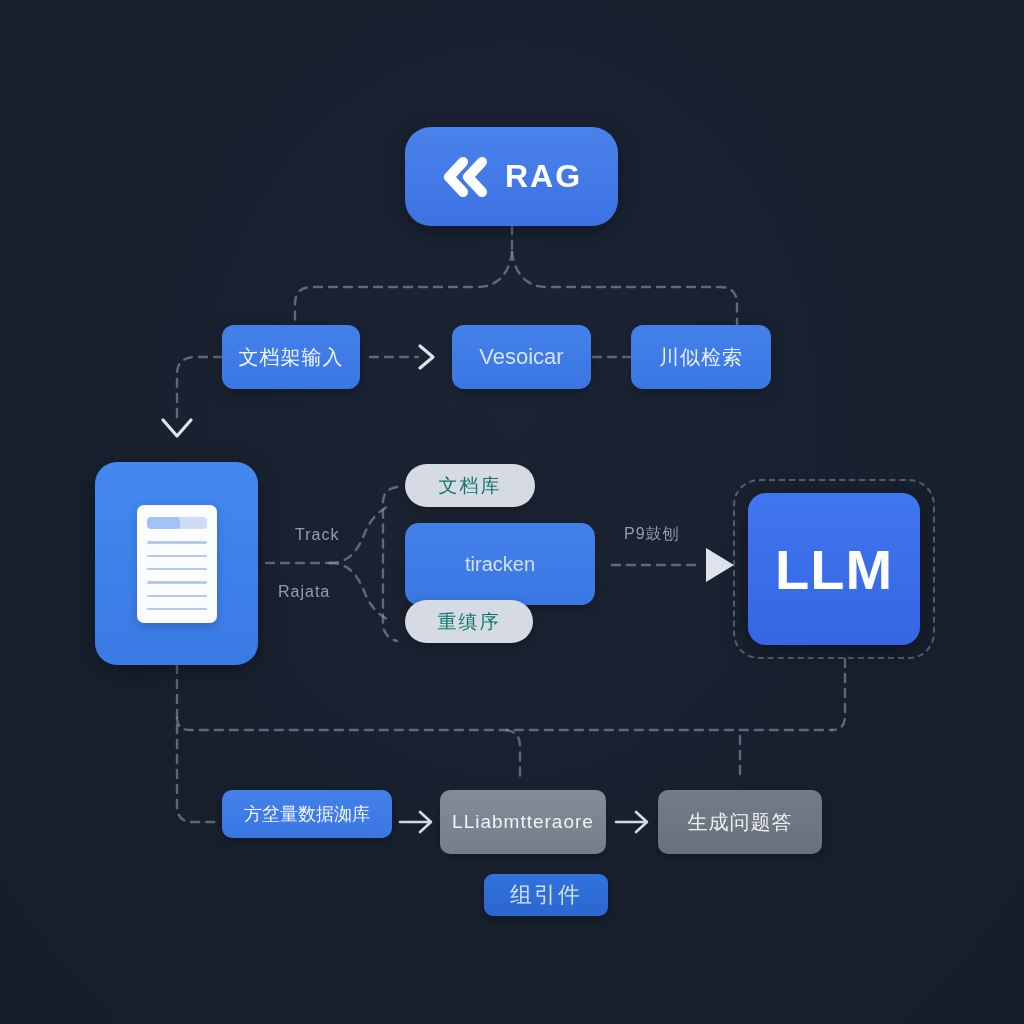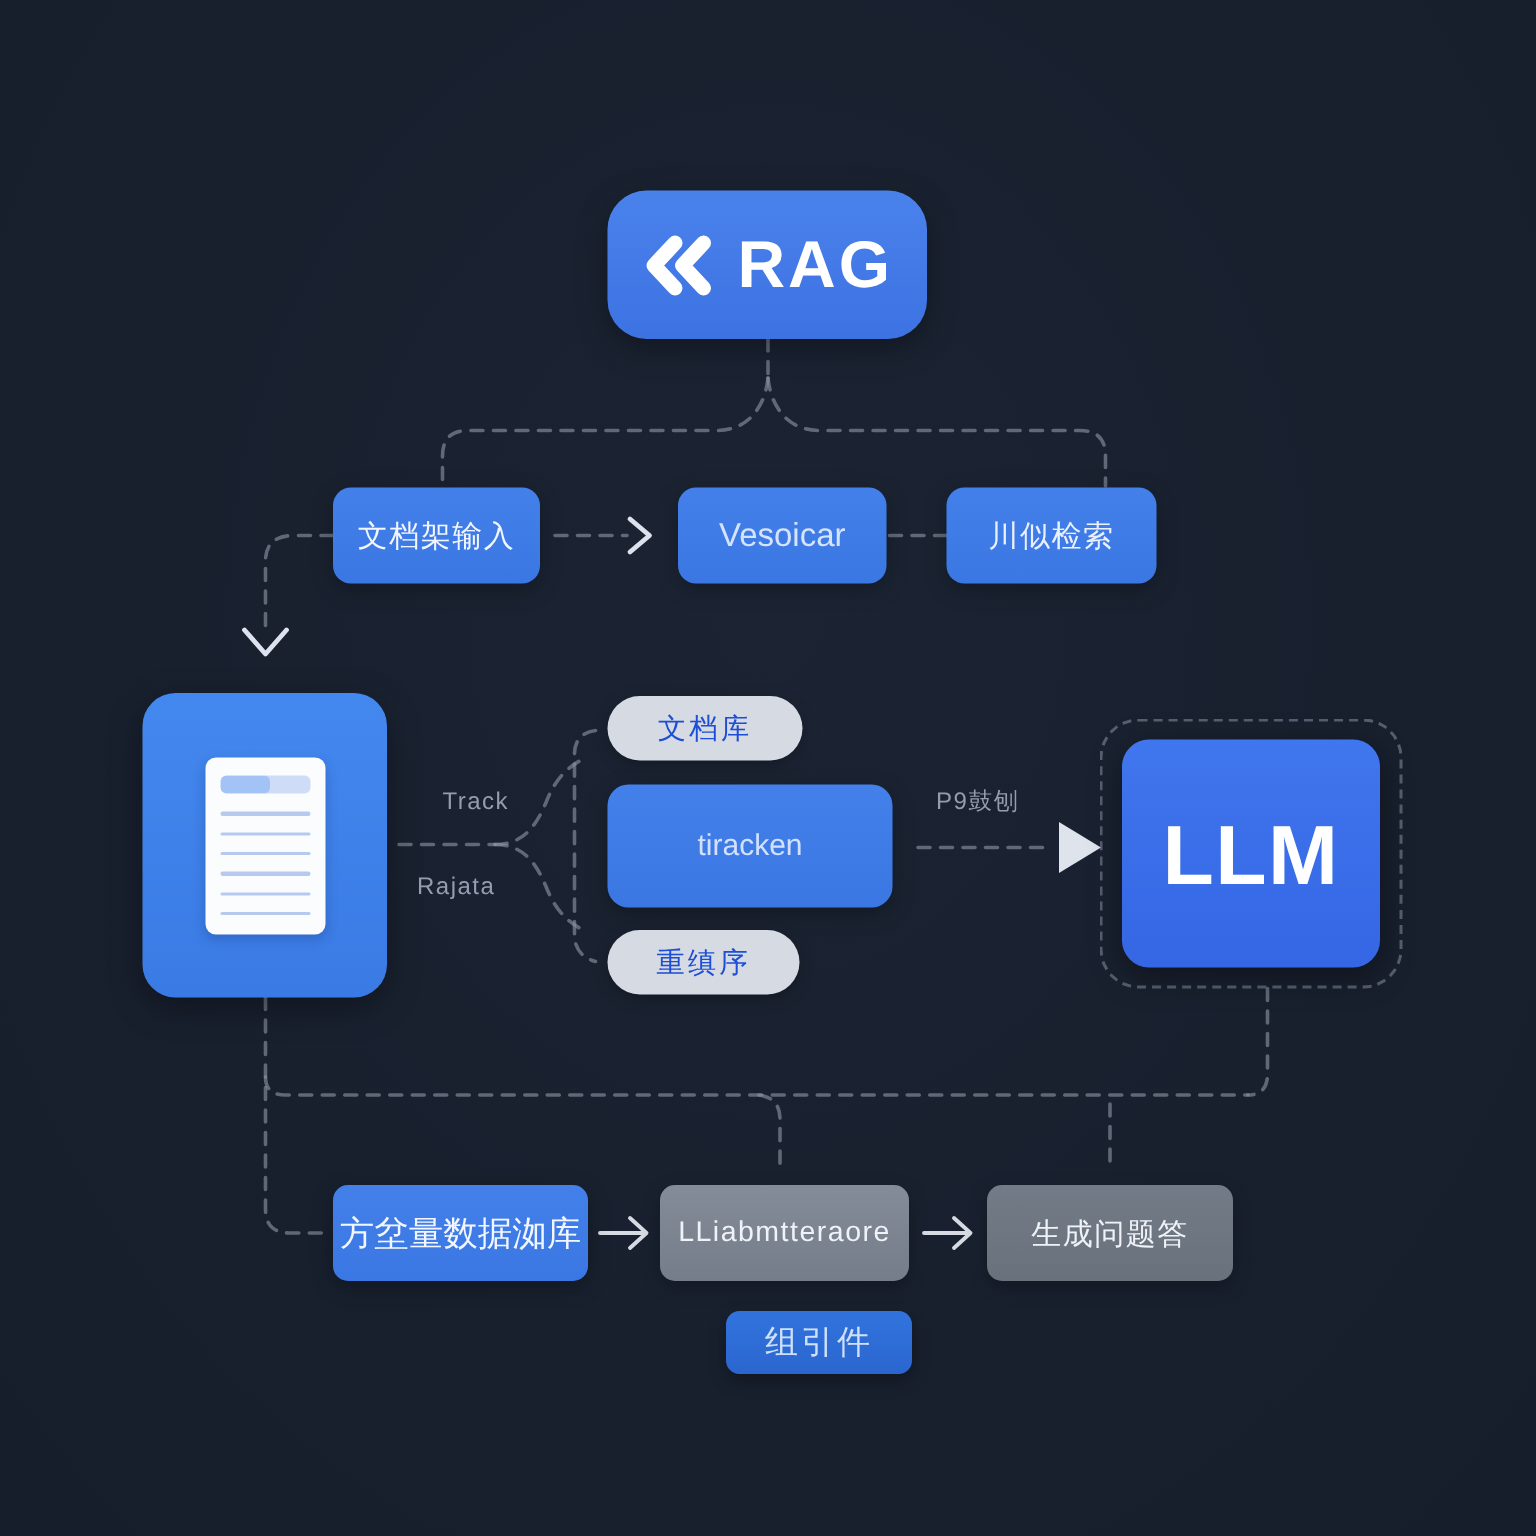--- a/index.html
+++ b/index.html
@@ -21,23 +21,23 @@
   .blue-box {
     background:linear-gradient(180deg,#4380ea 0%,#3a77e2 100%);
     border-radius:12px; color:#f2f6ff;
     box-shadow:0 4px 14px rgba(0,0,0,0.28);
   }
   .header-box {
     background:linear-gradient(180deg,#4a82ec 0%,#3d72e2 100%);
     border-radius:26px; gap:16px;
     box-shadow:0 6px 20px rgba(0,0,0,0.35);
   }
-  .header-title { color:#ffffff; font-size:44px; font-weight:bold; letter-spacing:2px; }
+  .header-title { color:#ffffff; font-size:32px; font-weight:bold; letter-spacing:2px; }
   .pill {
-    background:#d6dae2; border-radius:22px; color:#1d4ed8;
+    background:#d6dae2; border-radius:22px; color:#0f766e;
     font-size:19px; letter-spacing:2px;
     box-shadow:0 3px 10px rgba(0,0,0,0.25);
   }
   .gray-box {
     border-radius:10px; color:#eff2f7; font-size:20px; letter-spacing:1px;
     box-shadow:0 4px 12px rgba(0,0,0,0.25);
   }
   .small-label { position:absolute; color:#949dae; font-size:16px; letter-spacing:1px; }
   .doc-tile {
     position:absolute; background:linear-gradient(180deg,#4388ef 0%,#3a7ae4 100%);
@@ -136,26 +136,26 @@
       <div class="doc-line"></div>
       <div class="doc-line" style="margin-bottom:0;"></div>
     </div>
   </div>
 
   <div class="small-label" style="left:295px; top:526px;">Track</div>
   <div class="small-label" style="left:278px; top:583px;text-align:right;">Rajata</div>
 
   <div class="node pill" style="left:405px; top:464px; width:130px; height:43px;">文档库</div>
   <div class="node blue-box" style="left:405px; top:523px; width:190px; height:82px; border-radius:14px; font-size:20px; color:#d2e1ff;">tiracken</div>
-  <div class="node pill" style="left:405px; top:620px; width:128px; height:43px;">重缜序</div>
+  <div class="node pill" style="left:405px; top:600px; width:128px; height:43px;">重缜序</div>
 
   <div class="small-label" style="left:624px; top:524px;">P9鼓刨</div>
 
   <div class="llm-frame" style="left:733px; top:479px; width:202px; height:180px;"></div>
   <div class="node llm-box" style="left:748px; top:493px; width:172px; height:152px;">LLM</div>
 
-  <div class="node blue-box" style="left:222px; top:790px; width:170px; height:64px; border-radius:10px; font-size:23px;">方坌量数据洳库</div>
+  <div class="node blue-box" style="left:222px; top:790px; width:170px; height:48px; border-radius:10px; font-size:18px;">方坌量数据洳库</div>
   <div class="node gray-box" style="left:658px; top:790px; width:164px; height:64px; background:linear-gradient(180deg,#737b87 0%,#69717d 100%);">生成问题答</div>
   <div class="node gray-box" style="left:440px; top:790px; width:166px; height:64px; background:linear-gradient(180deg,#848c98 0%,#747d89 100%); font-size:19px;">LLiabmtteraore</div>
 
   <div class="node footer-box" style="left:484px; top:874px; width:124px; height:42px;">组引件</div>
 
 </div>
 
 </body></html>

